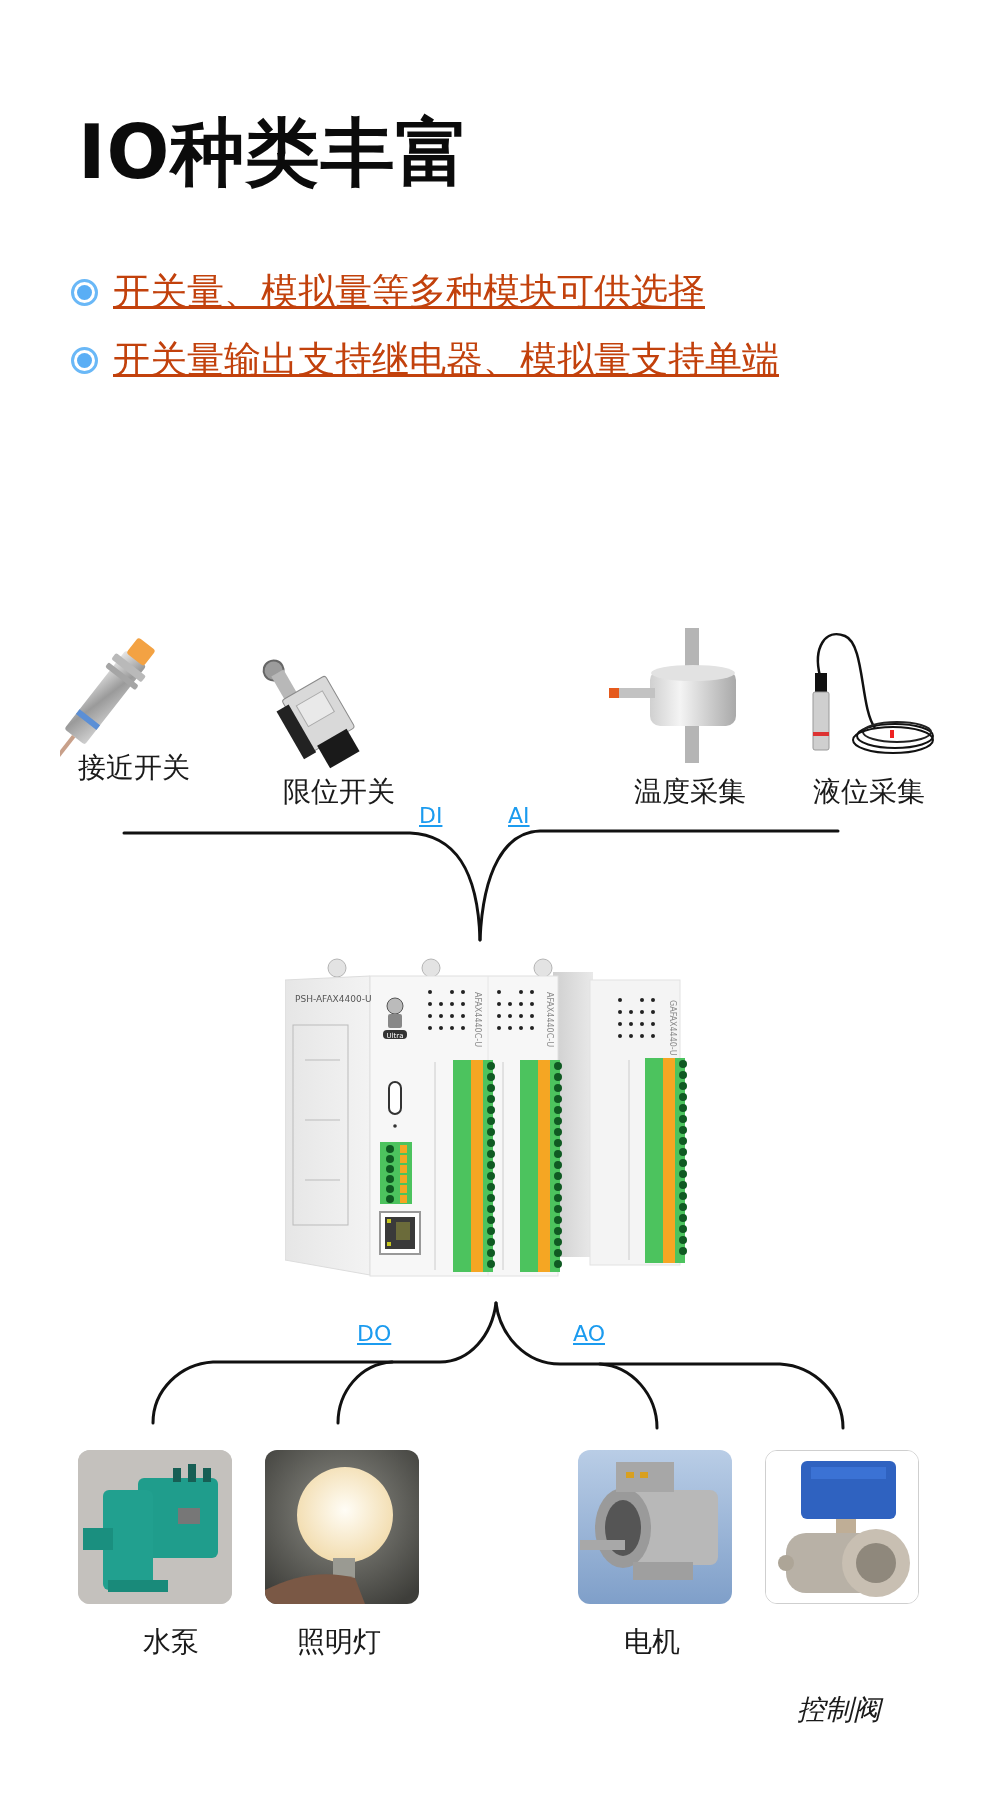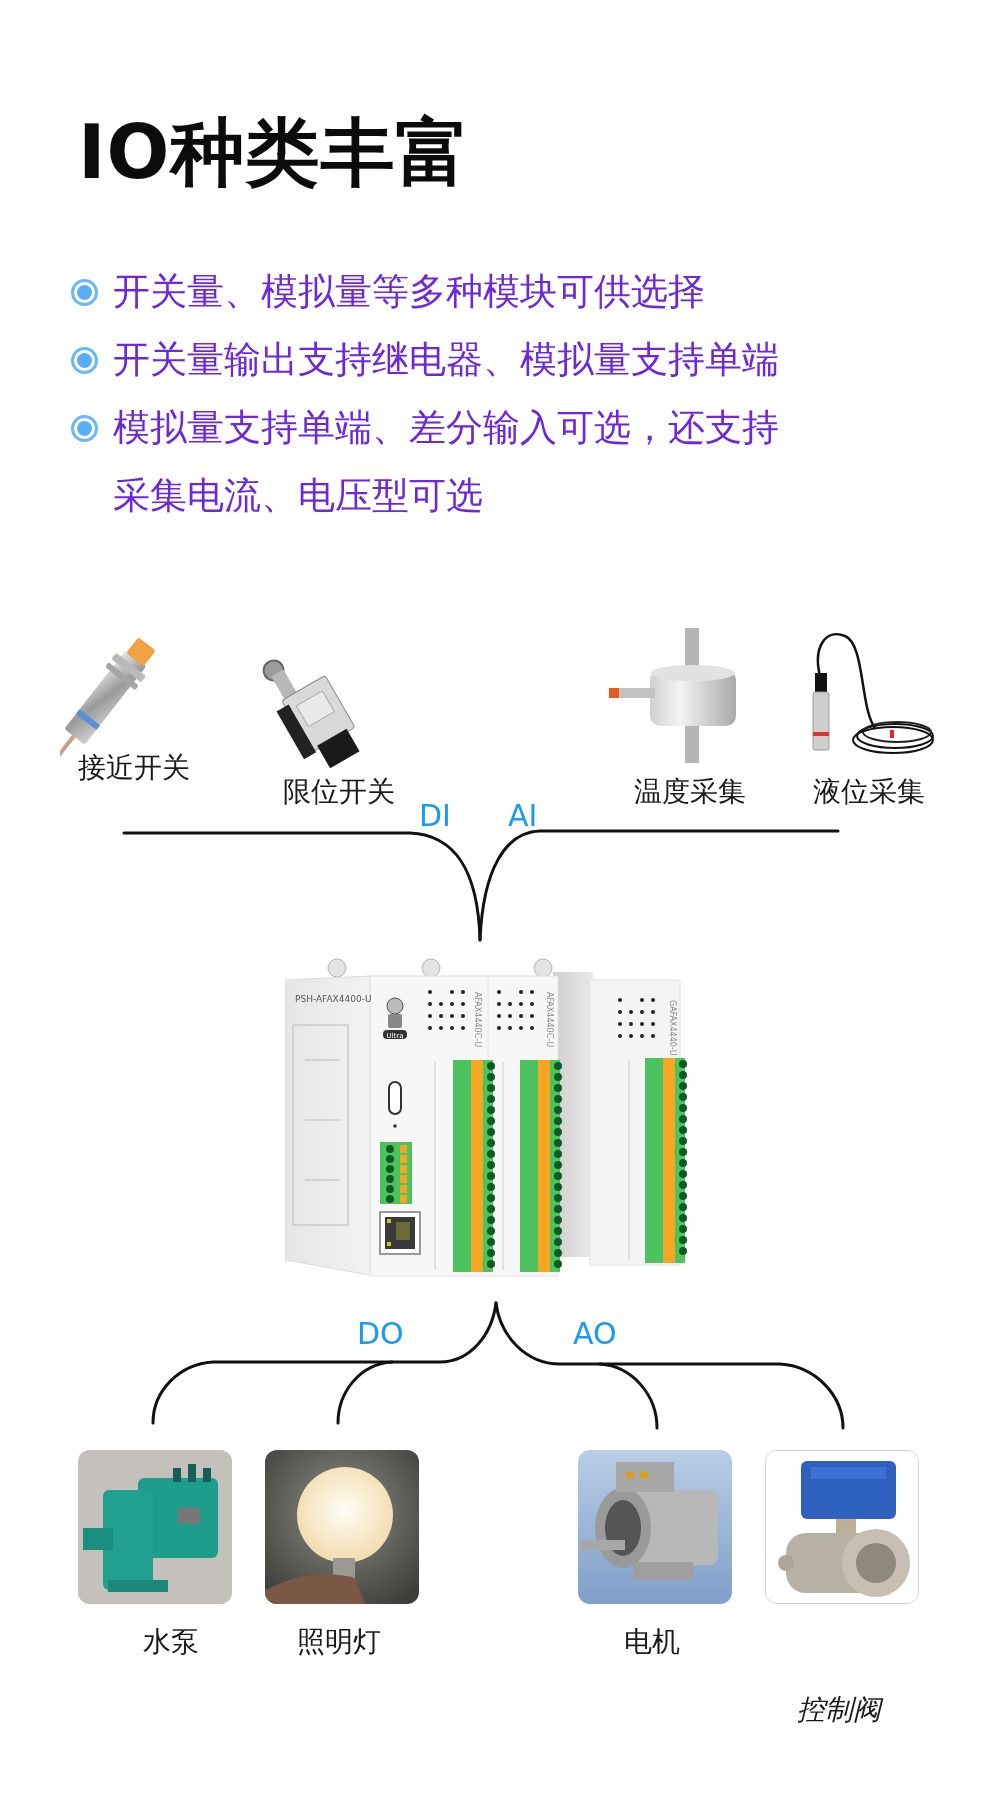--- a/index.html
+++ b/index.html
@@ -3,50 +3,45 @@
 <meta charset="utf-8">
 <style>
   * { box-sizing: border-box; margin: 0; padding: 0; }
   html, body { width: 1000px; height: 1799px; background: #ffffff; overflow: hidden; }
   body { position: relative; font-family: "DejaVu Sans", "Liberation Sans", sans-serif; color: #111; }
   .abs { position: absolute; }
 
   .title { left: 78px; top: 110px; font-size: 74px; font-weight: bold; letter-spacing: 1px; line-height: 84px; color: #0b0b0b; }
 
   .bullets { left: 68px; top: 258px; width: 900px; }
-  .bullet { position: relative; padding-left: 45px; font-size: 37px; line-height: 68px; color: #6d28d9; }
+  .bullet { position: relative; padding-left: 45px; font-size: 37px; line-height: 68px; color: #c2410c; text-decoration: underline; }
   .bullet .dot { position: absolute; left: 3px; top: 21px; width: 27px; height: 27px; border-radius: 50%;
                  border: 3px solid #6ab8f7; background: #fff; }
   .bullet .dot::after { content: ""; position: absolute; left: 3px; top: 3px; width: 15px; height: 15px; border-radius: 50%; background: #5aaef5; }
 
-  .tag { font-size: 30px; color: #1b9bef; font-family: "DejaVu Sans", sans-serif; line-height: 36px; }
+  .tag { font-size: 22px; color: #1b9bef; font-family: "DejaVu Sans", sans-serif; line-height: 36px; text-decoration: underline; }
   .caption { font-size: 28px; color: #1a1a1a; line-height: 32px; white-space: nowrap; }
 
   svg.lines { position: absolute; left: 0; top: 0; }
 
   .thumb { border-radius: 12px; overflow: hidden; }
 </style>
 </head>
 <body>
 
 <div class="abs title">IO种类丰富</div>
 
 <div class="abs bullets">
   <div class="bullet">
     <span class="dot"></span>
     <div>开关量、模拟量等多种模块可供选择</div>
   </div>
   <div class="bullet">
     <span class="dot"></span>
     <div>开关量输出支持继电器、模拟量支持单端</div>
-  </div>
-  <div class="bullet">
-    <span class="dot"></span>
-    <div>模拟量支持单端、差分输入可选，还支持</div>
-    <div>采集电流、电压型可选</div>
   </div>
 </div>
 
 <div class="abs" style="left:60px; top:635px; width:140px; height:135px;">
   <svg width="140" height="135" viewBox="0 0 140 135">
     <defs>
       <linearGradient id="metal1" x1="0" y1="0" x2="1" y2="1">
         <stop offset="0" stop-color="#e8e8e8"></stop>
           <stop offset="0.5" stop-color="#9a9a9a"></stop>
           <stop offset="1" stop-color="#d0d0d0"></stop>

